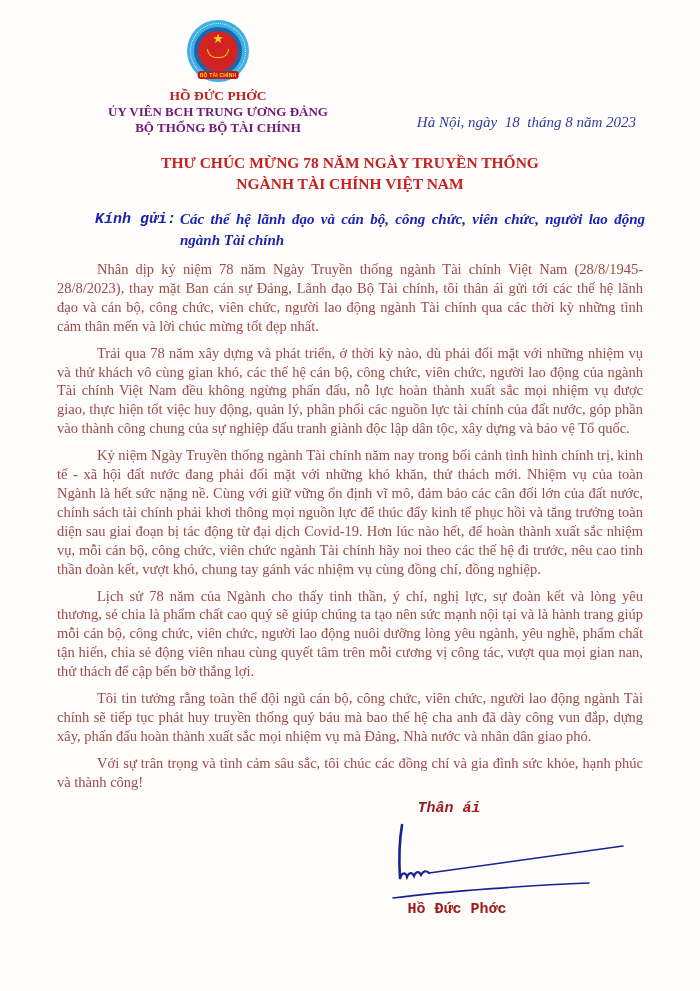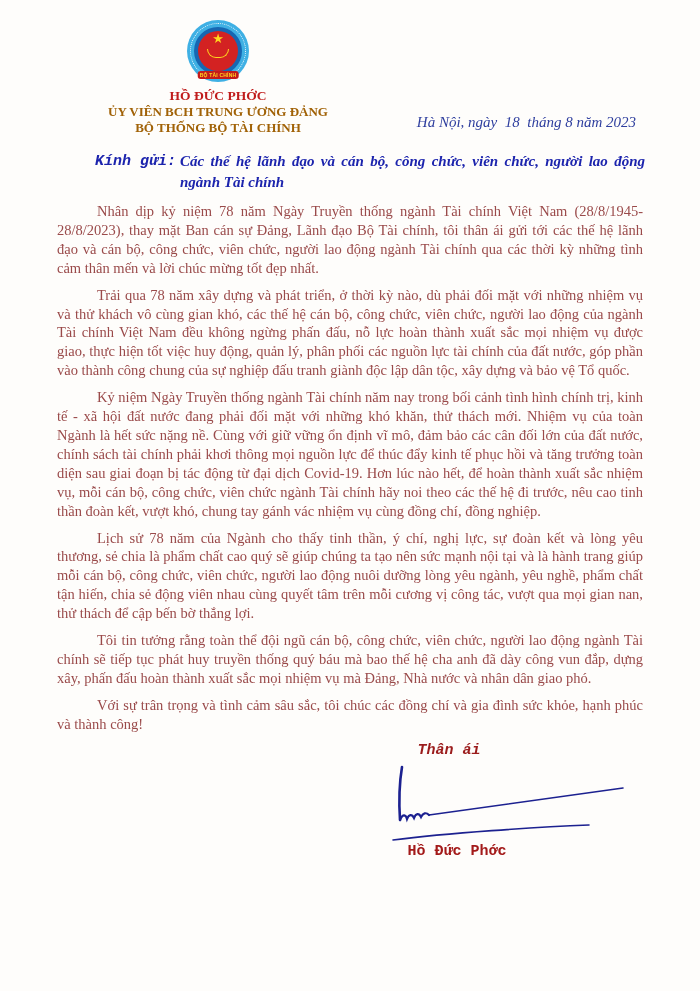--- a/index.html
+++ b/index.html
@@ -22,21 +22,21 @@
      color:#ffd71e; font-size:13px; line-height:1;
      font-family:"DejaVu Sans",sans-serif; }
   .emblem-arc { position:absolute; bottom:13px; left:50%; transform:translateX(-50%);
      width:22px; height:9px; border:1.5px solid #ffd71e; border-top:none;
      border-radius:0 0 12px 12px; box-sizing:border-box; }
   .emblem-banner { position:absolute; bottom:3px; left:50%; transform:translateX(-50%);
      background:#c41a1a; color:#ffd71e; font-weight:bold; font-size:5px;
      line-height:6px; padding:1px 2px; border-radius:3px; white-space:nowrap;
      letter-spacing:.2px; font-family:"Liberation Sans",sans-serif; }
   .sender-name  { color:#c01d1d; font-weight:bold; font-size:13.5px; line-height:16px; }
-  .sender-role  { color:#a16207; font-weight:bold; font-size:13px;   line-height:16px; }
+  .sender-role  { color:#701a75; font-weight:bold; font-size:13px;   line-height:16px; }
   .dateline { position:absolute; right:64px; top:114px; color:#2e3e9e;
      font-style:italic; font-size:15px; white-space:pre; }
 
   
   .title { margin-top:16px; text-align:center; color:#c52222; font-weight:bold;
      font-size:15.5px; line-height:21px; }
 
   
   .salutation { display:flex; margin:15px 55px 0 95px; color:#1c24ad;
      font-weight:bold; font-style:italic; font-size:15px; line-height:21px; }
@@ -73,20 +73,24 @@
         </div>
         <div class="emblem-banner">BỘ TÀI CHÍNH</div>
       </div>
       <div class="sender-name">HỒ ĐỨC PHỚC</div>
       <div class="sender-role">ỦY VIÊN BCH TRUNG ƯƠNG ĐẢNG</div>
       <div class="sender-role">BỘ THỐNG BỘ TÀI CHÍNH</div>
     </div>
     <div class="dateline">Hà Nội, ngày  18  tháng 8 năm 2023</div>
   </div>
 
+  <div class="title">
+    <div>THƯ CHÚC MỪNG 78 NĂM NGÀY TRUYỀN THỐNG</div>
+    <div>NGÀNH TÀI CHÍNH VIỆT NAM</div>
+  </div>
 
   <div class="salutation">
     <div class="salutation-label">Kính gửi:</div>
     <div class="salutation-text">Các thế hệ lãnh đạo và cán bộ, công chức, viên chức, người lao động ngành Tài chính</div>
   </div>
 
   <div class="body-block">
     <p>Nhân dịp kỷ niệm 78 năm Ngày Truyền thống ngành Tài chính Việt Nam (28/8/1945-28/8/2023), thay mặt Ban cán sự Đảng, Lãnh đạo Bộ Tài chính, tôi thân ái gửi tới các thế hệ lãnh đạo và cán bộ, công chức, viên chức, người lao động ngành Tài chính qua các thời kỳ những tình cảm thân mến và lời chúc mừng tốt đẹp nhất.</p>
     <p>Trải qua 78 năm xây dựng và phát triển, ở thời kỳ nào, dù phải đối mặt với những nhiệm vụ và thử khách vô cùng gian khó, các thế hệ cán bộ, công chức, viên chức, người lao động của ngành Tài chính Việt Nam đều không ngừng phấn đấu, nỗ lực hoàn thành xuất sắc mọi nhiệm vụ được giao, thực hiện tốt việc huy động, quản lý, phân phối các nguồn lực tài chính của đất nước, góp phần vào thành công chung của sự nghiệp đấu tranh giành độc lập dân tộc, xây dựng và bảo vệ Tổ quốc.</p>
     <p>Kỷ niệm Ngày Truyền thống ngành Tài chính năm nay trong bối cảnh tình hình chính trị, kinh tế - xã hội đất nước đang phải đối mặt với những khó khăn, thử thách mới. Nhiệm vụ của toàn Ngành là hết sức nặng nề. Cùng với giữ vững ổn định vĩ mô, đảm bảo các cân đối lớn của đất nước, chính sách tài chính phải khơi thông mọi nguồn lực để thúc đẩy kinh tế phục hồi và tăng trưởng toàn diện sau giai đoạn bị tác động từ đại dịch Covid-19. Hơn lúc nào hết, để hoàn thành xuất sắc nhiệm vụ, mỗi cán bộ, công chức, viên chức ngành Tài chính hãy noi theo các thế hệ đi trước, nêu cao tinh thần đoàn kết, vượt khó, chung tay gánh vác nhiệm vụ cùng đồng chí, đồng nghiệp.</p>

